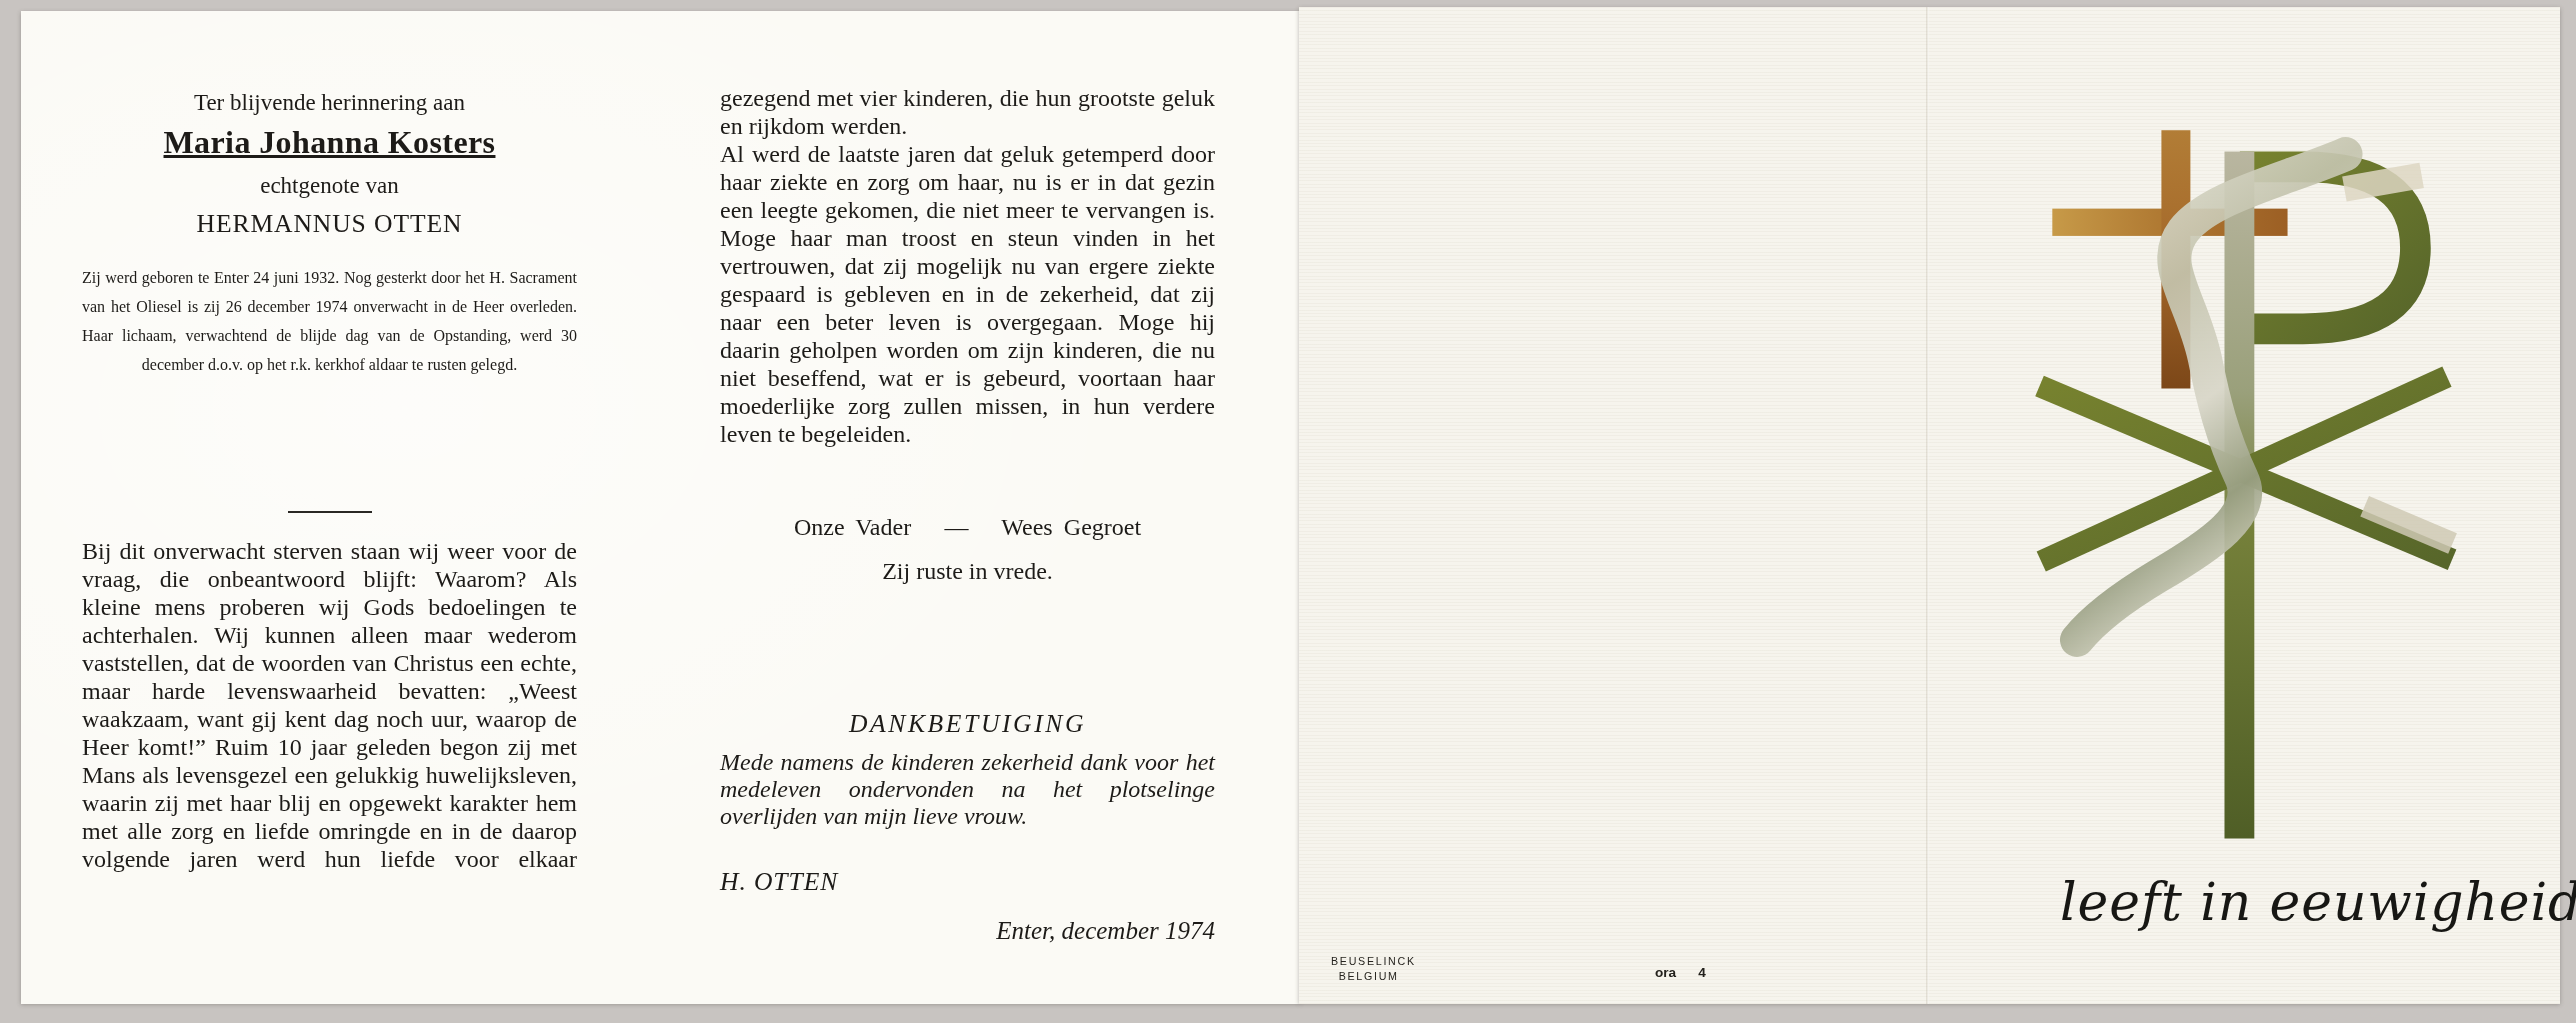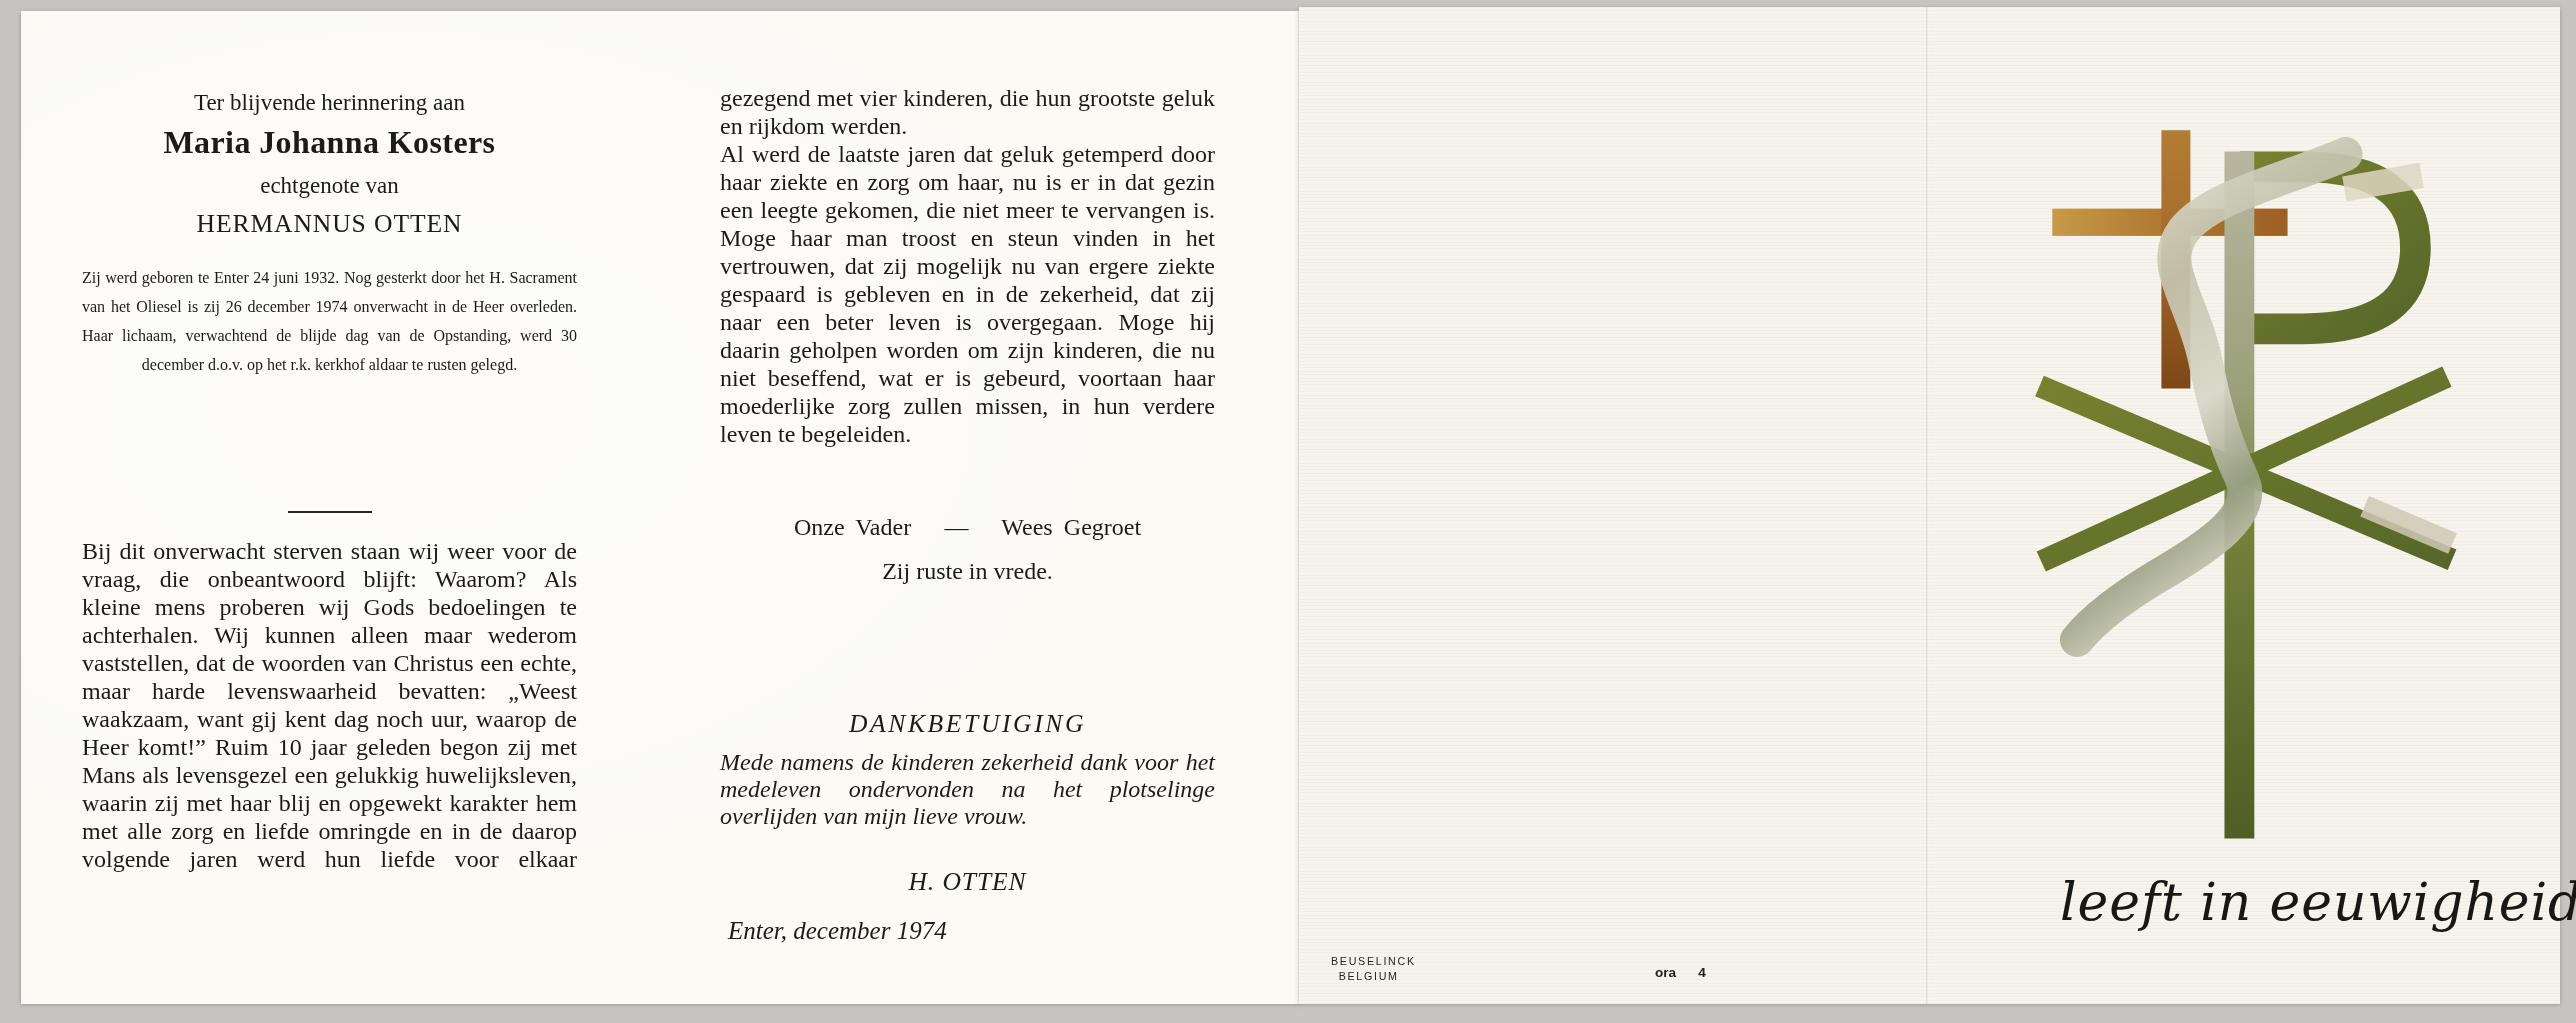--- a/index.html
+++ b/index.html
@@ -36,21 +36,21 @@
   .spouse{font-size:25.6px;letter-spacing:0.9px;}
   .body-text{font-size:16px;line-height:29px;}
   .body-text-2{font-size:24px;line-height:28px;}
   .last-center{text-align-last:center;}
   .last-justify{text-align-last:justify;}
   .divider{height:1.7px;background:#2a2824;width:84px;}
   .prayer{font-size:24px;white-space:pre-wrap;word-spacing:5.1px;}
   .rest{font-size:24px;}
   .ack-head{font-size:25.6px;font-style:italic;letter-spacing:2.6px;}
   .ack-body{font-size:24px;font-style:italic;line-height:27px;}
-  .sig{font-size:25.6px;font-style:italic;text-align:center;letter-spacing:0.9px;}
+  .sig{font-size:25.6px;font-style:italic;text-align:left;letter-spacing:0.9px;}
   .dateline{font-size:25px;font-style:italic;}
   .printer{
     font-family:"Liberation Sans", sans-serif;
     font-size:10.7px;letter-spacing:1.7px;color:#26241f;line-height:12.8px;
   }
   .printer .l2{margin-left:7.7px;margin-top:2.6px;}
   .printcode{
     font-family:"Liberation Sans", sans-serif;
     font-size:13.6px;font-weight:600;color:#23211c;
     display:flex;gap:22px;
@@ -68,39 +68,39 @@
     white-space:nowrap;
   }
 </style>
 </head>
 <body>
 
 <div class="card card-inner">
 
   <div class="abs col" style="left:61px;top:0;">
     <div class="abs centered intro" style="left:0;top:79px;width:495px;">Ter blijvende herinnering aan</div>
-    <div class="abs centered deceased" style="left:0;top:113px;width:495px;">Maria Johanna Kosters</div>
+    <div class="abs centered deceased" style="left:0;top:113px;width:495px;text-decoration:underline;">Maria Johanna Kosters</div>
     <div class="abs centered relation" style="left:0;top:162px;width:495px;">echtgenote van</div>
     <div class="abs centered spouse" style="left:0;top:198px;width:495px;">HERMANNUS OTTEN</div>
     <div class="abs justified last-center body-text" style="left:0;top:252px;width:495px;">Zij werd geboren te Enter 24 juni 1932. Nog gesterkt door het H. Sacrament van het Oliesel is zij 26 december 1974 onverwacht in de Heer overleden. Haar lichaam, verwachtend de blijde dag van de Opstanding, werd 30 december d.o.v. op het r.k. kerkhof aldaar te rusten gelegd.</div>
     <div class="abs divider" style="left:206px;top:500px;"></div>
     <div class="abs justified last-justify body-text-2" style="left:0;top:526px;width:495px;">Bij dit onverwacht sterven staan wij weer voor de vraag, die onbeantwoord blijft: Waarom? Als kleine mens proberen wij Gods bedoelingen te achterhalen. Wij kunnen alleen maar wederom vaststellen, dat de woorden van Christus een echte, maar harde levenswaarheid bevatten: „Weest waakzaam, want gij kent dag noch uur, waarop de Heer komt!” Ruim 10 jaar geleden begon zij met Mans als levensgezel een gelukkig huwelijksleven, waarin zij met haar blij en opgewekt karakter hem met alle zorg en liefde omringde en in de daarop volgende jaren werd hun liefde voor elkaar</div>
   </div>
 
   <div class="abs col" style="left:699px;top:0;">
     <div class="abs" style="left:0;top:73px;width:495px;">
       <div class="justified body-text-2">gezegend met vier kinderen, die hun grootste geluk en rijkdom werden.</div>
       <div class="justified body-text-2">Al werd de laatste jaren dat geluk getemperd door haar ziekte en zorg om haar, nu is er in dat gezin een leegte gekomen, die niet meer te vervangen is. Moge haar man troost en steun vinden in het vertrouwen, dat zij mogelijk nu van ergere ziekte gespaard is gebleven en in de zekerheid, dat zij naar een beter leven is overgegaan. Moge hij daarin geholpen worden om zijn kinderen, die nu niet beseffend, wat er is gebeurd, voortaan haar moederlijke zorg zullen missen, in hun verdere leven te begeleiden.</div>
     </div>
     <div class="abs centered prayer" style="left:0;top:503px;width:495px;">Onze Vader   —   Wees Gegroet</div>
     <div class="abs centered rest" style="left:0;top:547px;width:495px;">Zij ruste in vrede.</div>
     <div class="abs centered ack-head" style="left:0;top:698px;width:495px;">DANKBETUIGING</div>
     <div class="abs justified ack-body" style="left:0;top:738px;width:495px;">Mede namens de kinderen zekerheid dank voor het medeleven ondervonden na het plotselinge overlijden van mijn lieve vrouw.</div>
     <div class="abs sig" style="left:0;top:856px;width:495px;">H. OTTEN</div>
-    <div class="abs dateline" style="left:8px;top:906px;width:495px;">Enter, december 1974</div>
+    <div class="abs dateline" style="left:0;top:906px;width:495px;text-align:right;">Enter, december 1974</div>
   </div>
 </div>
 
 <div class="card card-outer">
 
   <div class="abs fold" style="left:627px;top:0;"></div>
 
   <div class="abs printer" style="left:32px;top:948px;">
     <div>BEUSELINCK</div>
     <div class="l2">BELGIUM</div>

